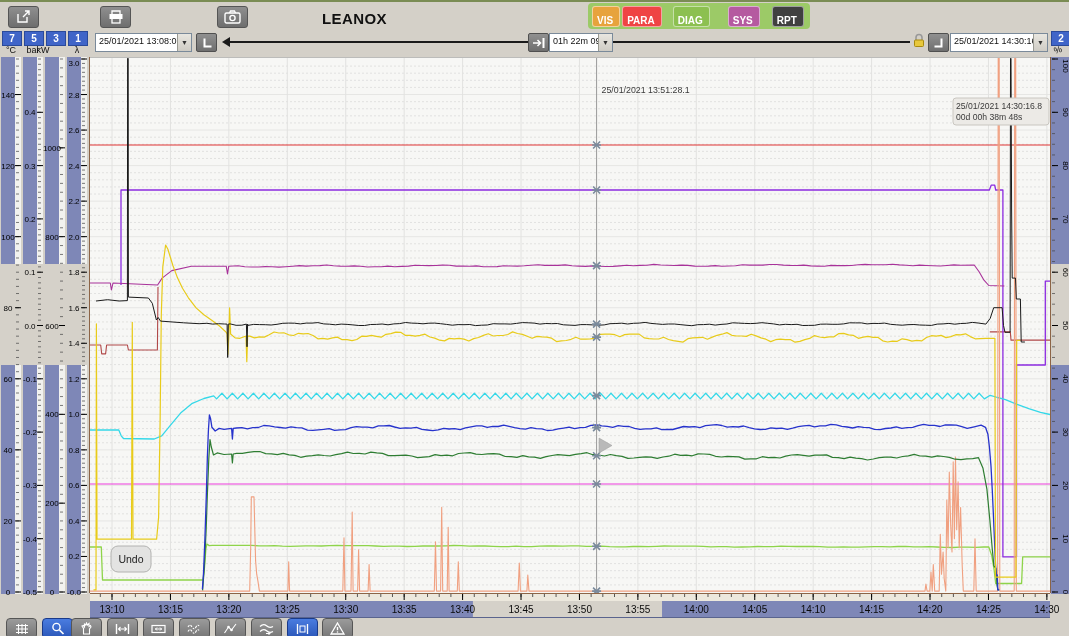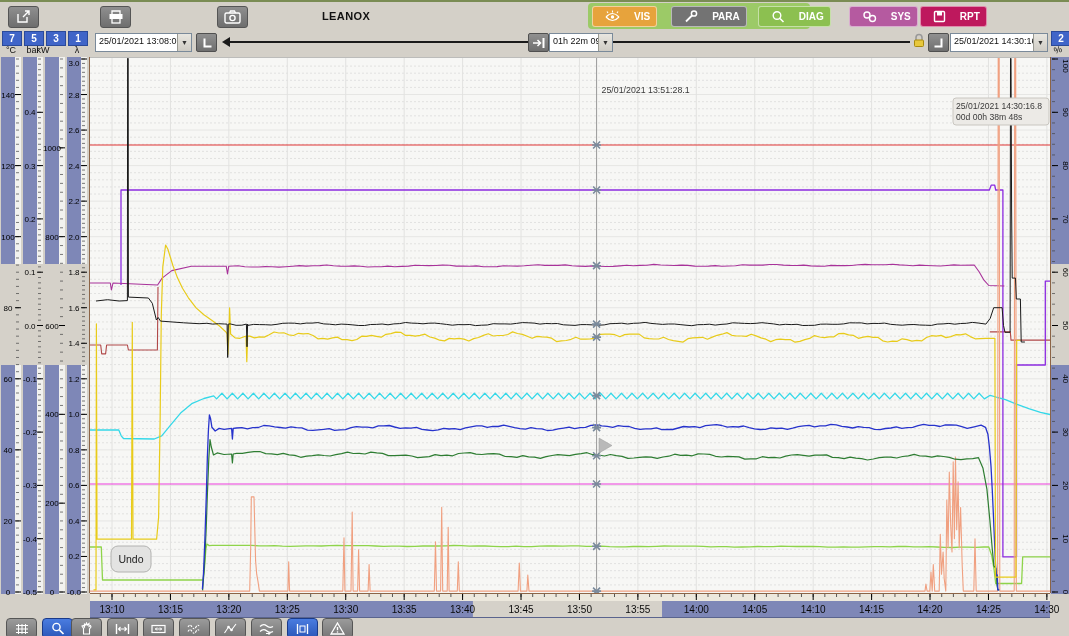--- a/index.html
+++ b/index.html
@@ -1,21 +1,21 @@
 <!DOCTYPE html>
 <html><head>
 <meta charset="utf-8">
 <style>
   html,body{margin:0;padding:0;background:#d4d0c8;}
   #app{position:relative;width:1069px;height:636px;background:#d4d0c8;font-family:"Liberation Sans",sans-serif;overflow:hidden;border-top:2px solid #7a8c54;}
   .abs{position:absolute;}
   .tbtn{position:absolute;top:4px;width:29px;height:20px;background:linear-gradient(#8f8f8f,#6e6e6e);border:1px solid #555;border-radius:3px;display:flex;align-items:center;justify-content:center;}
-  .title{position:absolute;left:322px;top:8px;font-size:11px;font-weight:bold;color:#111;letter-spacing:.4px;}
+  .title{position:absolute;left:322px;top:8px;font-size:15px;font-weight:bold;color:#111;letter-spacing:.4px;}
   #navwrap{position:absolute;left:588px;top:1px;width:222px;height:26px;background:#9cca67;border-radius:4px;display:flex;align-items:center;padding:0;}
-  .nav{height:19px;margin-top:0;border-radius:3px;border:1px solid rgba(255,255,255,.5);display:flex;align-items:center;color:#fff;font-size:10px;font-weight:bold;padding:0 6px 0 12px;gap:14px;}
+  .nav{height:19px;margin-top:0;border-radius:3px;border:1px solid rgba(255,255,255,.5);display:flex;align-items:center;color:#fff;font-size:10px;font-weight:bold;padding:0 6px 0 4px;gap:8px;flex-direction:column;}
   .combo{position:absolute;height:17px;background:#fff;border:1px solid #7a8a9a;display:flex;font-size:9px;color:#111;}
   .combo .txt{flex:1;padding:2px 2px 0 3px;white-space:nowrap;overflow:hidden;}
   .combo .arr{width:13px;background:linear-gradient(#e8e6e0,#cfccc4);border-left:1px solid #9a9a92;display:flex;align-items:center;justify-content:center;font-size:7px;color:#333;}
   .gbtn{position:absolute;width:19px;height:17px;background:linear-gradient(#909090,#6f6f6f);border:1px solid #505050;border-radius:2px;display:flex;align-items:center;justify-content:center;}
   .hline{position:absolute;top:39px;height:2px;background:#1a1a1a;}
   .larrow{position:absolute;top:35px;width:0;height:0;border:5px solid transparent;border-right:8px solid #1a1a1a;}
   .boxnum{position:absolute;top:29px;width:18px;height:13px;background:#4065c8;border:1px solid #2a4a9a;color:#fff;font-size:10px;font-weight:bold;text-align:center;line-height:13px;}
   .boxunit{position:absolute;top:43px;font-size:9px;color:#111;width:22px;text-align:center;}
   .bbtn{position:absolute;top:616px;width:29px;height:19px;background:linear-gradient(#9b9b9b,#757575);border:1px solid #565656;border-radius:4px;display:flex;align-items:center;justify-content:center;}
   .bbtn.active{background:linear-gradient(#4a7ce0,#2a56b8);border-color:#1a3a8a;}
@@ -49,42 +49,42 @@
 
   <div id="navwrap">
     <div class="nav" style="background:#e7a33c;margin-left:4px">
       <svg width="15" height="12" viewBox="0 0 15 12">
           <path d="M1 7q6.5-7 13 0M1 7q6.5 7 13 0" fill="none" stroke="#fff" stroke-width="1.2"></path>
           <circle cx="7.5" cy="7" r="1.7" fill="#fff"></circle>
           <path d="M3 3L2 1.5M7.5 2.5v-2M12 3l1-1.5" stroke="#fff" stroke-width="1.1"></path>
         </svg>
       <span>VIS</span>
     </div>
-    <div class="nav" style="background:#737373;margin-left:14px">
+    <div class="nav" style="background:#ef4444;margin-left:2px">
       <svg width="14" height="13" viewBox="0 0 14 13">
           <path d="M2 11.5L8 5.5" stroke="#fff" stroke-width="1.8" fill="none"></path>
           <circle cx="10" cy="3.5" r="2.6" fill="none" stroke="#fff" stroke-width="1.5"></circle>
         </svg>
       <span>PARA</span>
     </div>
     <div class="nav" style="background:#8cc050;margin-left:11px">
       <svg width="14" height="13" viewBox="0 0 14 13">
           <circle cx="6" cy="5.5" r="3.8" fill="none" stroke="#fff" stroke-width="1.4"></circle>
           <path d="M9 8.5l3.5 3.5" stroke="#fff" stroke-width="1.6"></path>
         </svg>
       <span>DIAG</span>
     </div>
     <div class="nav" style="background:#b55aa0;margin-left:18px">
       <svg width="15" height="13" viewBox="0 0 15 13">
           <circle cx="5" cy="5" r="3" fill="none" stroke="#fff" stroke-width="1.4"></circle>
           <circle cx="10.5" cy="8.5" r="3" fill="none" stroke="#fff" stroke-width="1.4"></circle>
         </svg>
       <span>SYS</span>
     </div>
-    <div class="nav" style="background:#be185d;margin-left:2px">
+    <div class="nav" style="background:#404040;margin-left:12px">
       <svg width="13" height="13" viewBox="0 0 13 13">
           <rect x="1.5" y="1.5" width="10" height="10" rx="1" fill="none" stroke="#fff" stroke-width="1.4"></rect>
           <rect x="4" y="1.5" width="5" height="4" fill="#fff"></rect>
         </svg>
       <span>RPT</span>
     </div>
   </div>
 
   <div class="combo" style="left:95px;top:31px;width:95px">
     <div class="txt">25/01/2021 13:08:07</div>

